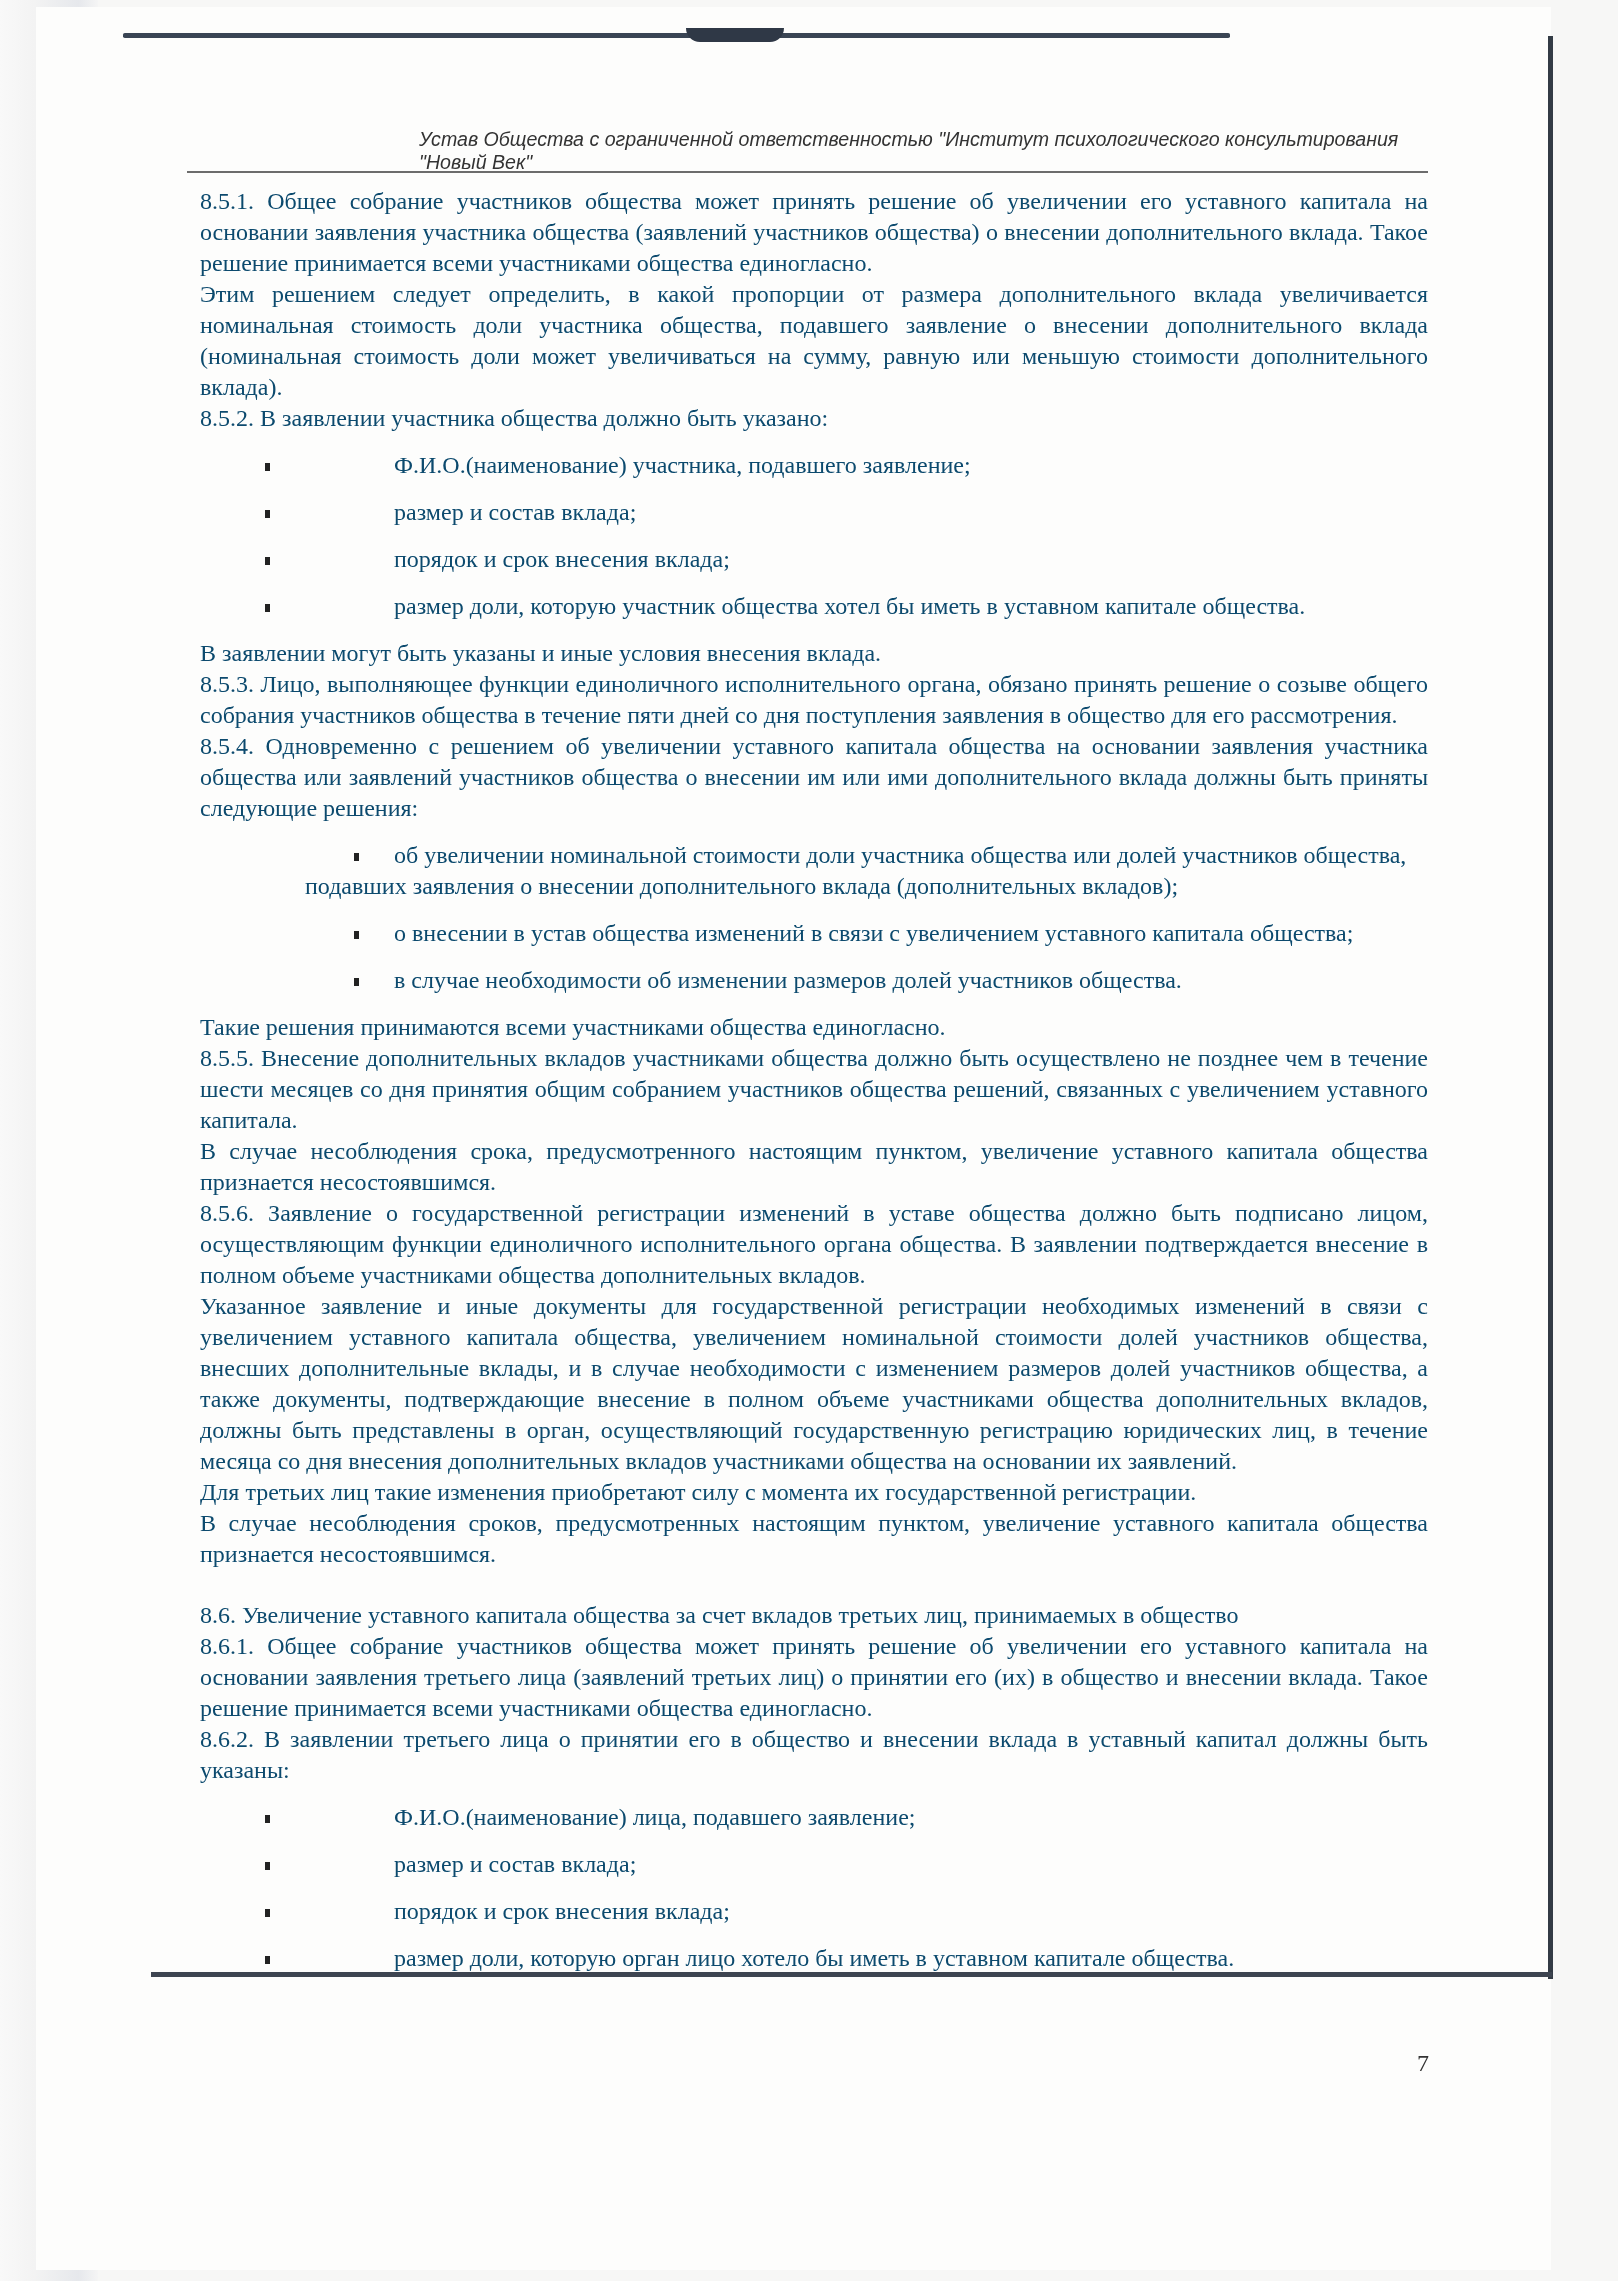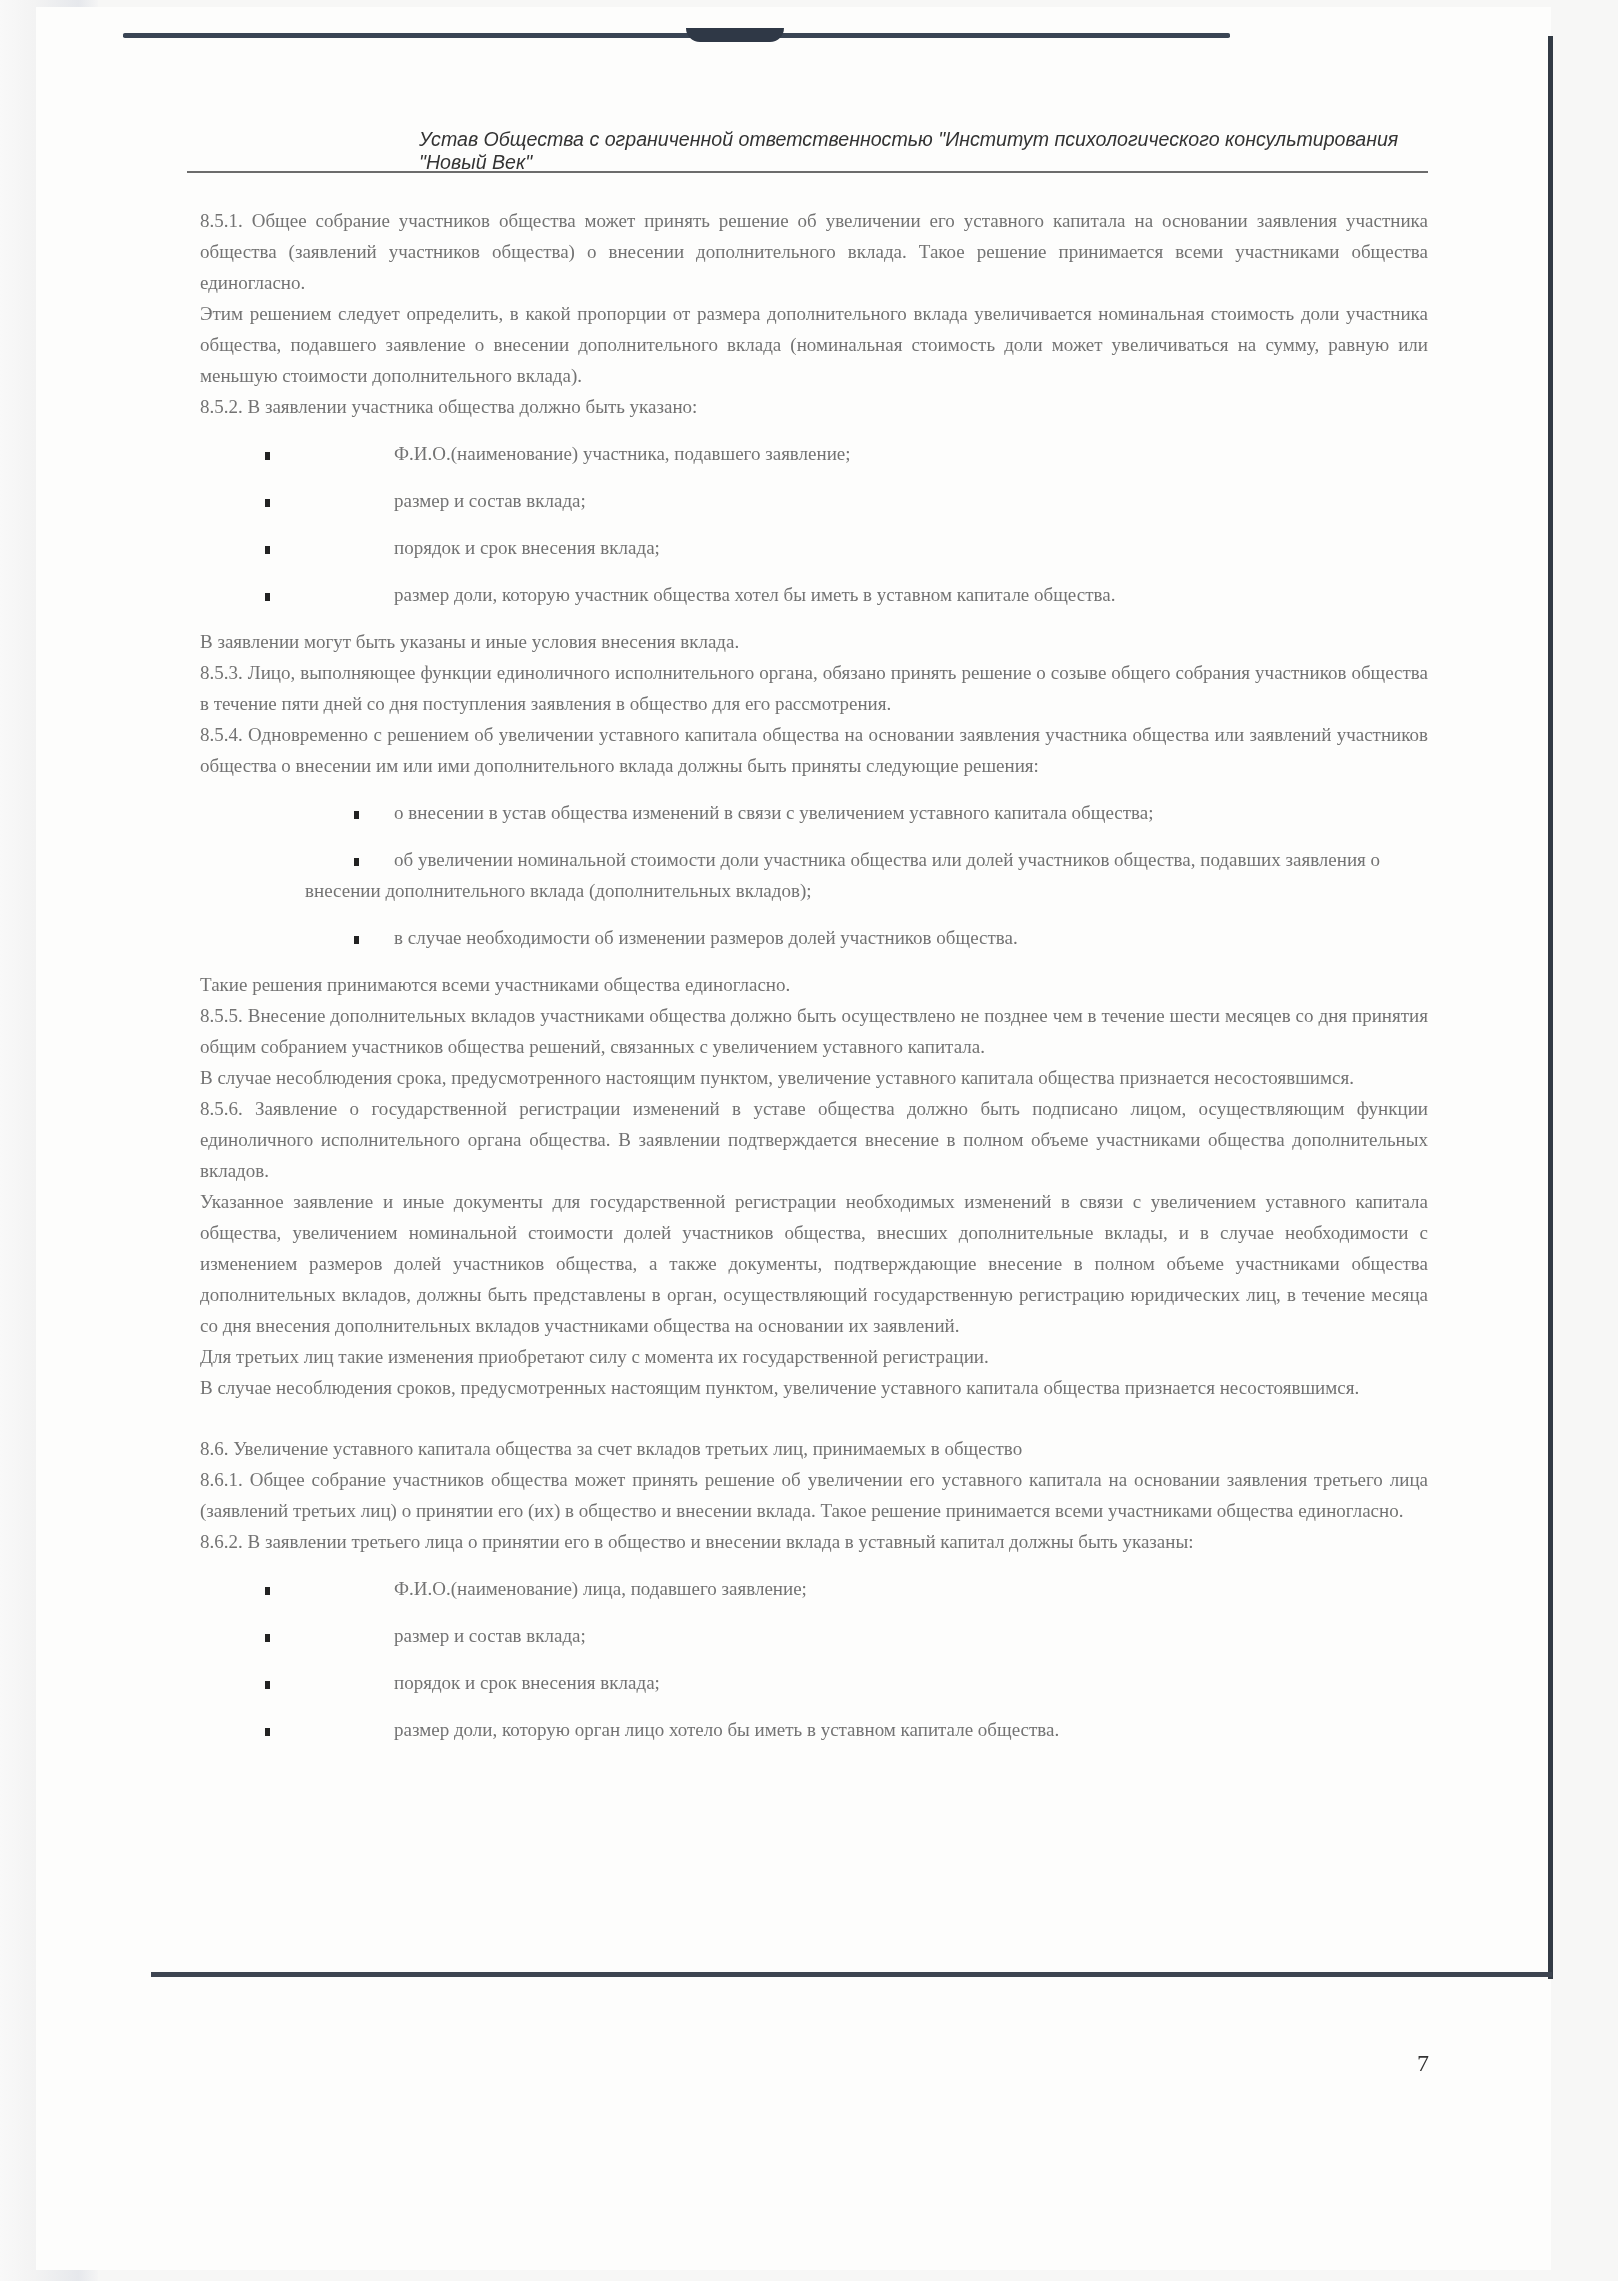--- a/index.html
+++ b/index.html
@@ -36,22 +36,22 @@
   .header {
     position: absolute; left: 419px; top: 128px; width: 1007px; text-align: left;
     font-family: "Liberation Sans", "DejaVu Sans", sans-serif; font-style: italic;
     font-size: 19.6px; color: #333;
   }
   .header-rule {
     position: absolute; left: 187px; top: 171px; width: 1241px; height: 1.8px;
     background: #6c6c6c;
   }
   .content {
-    position: absolute; left: 200px; top: 205px; width: 1228px;
-    font-size: 19px; line-height: 31px; color: #737373;
+    position: absolute; left: 200px; top: 186px; width: 1228px;
+    font-size: 24px; line-height: 31px; color: #0c4a6e;
   }
   .p { margin: 0; text-align: justify; text-align-last: left; }
   .b { font-weight: normal; }
   .bullet {
     position: relative; margin: 16px; padding-left: 178px; text-indent: 0;
   }
   .bullet .mark {
     position: absolute; left: 49px; top: 0; width: 18px;
   }
   .bullet .mark i {
@@ -84,22 +84,22 @@
   <p class="p">8.5.2. В заявлении участника общества должно быть указано:</p>
   <p class="bullet"><span class="mark"><i></i></span><span>Ф.И.О.(наименование) участника, подавшего заявление;</span></p>
   <p class="bullet"><span class="mark"><i></i></span><span>размер и состав вклада;</span></p>
   <p class="bullet"><span class="mark"><i></i></span><span>порядок и срок внесения вклада;</span></p>
   <p class="bullet"><span class="mark"><i></i></span><span>размер доли, которую участник общества хотел бы иметь в уставном капитале общества.</span></p>
   <p class="p">В заявлении могут быть указаны и иные условия внесения вклада.</p>
 
   <p class="p">8.5.3. Лицо, выполняющее функции единоличного исполнительного органа, обязано принять решение о созыве общего собрания участников общества в течение пяти дней со дня поступления заявления в общество для его рассмотрения.</p>
 
   <p class="p">8.5.4. Одновременно с решением об увеличении уставного капитала общества на основании заявления участника общества или заявлений участников общества о внесении им или ими дополнительного вклада должны быть приняты следующие решения:</p>
+  <p class="bullet wrap"><span class="mark"><i></i></span><span>об увеличении номинальной стоимости доли участника общества или долей участников общества, подавших заявления о внесении дополнительного вклада (дополнительных вкладов);</span></p>
   <p class="bullet wrap"><span class="mark"><i></i></span><span>о внесении в устав общества изменений в связи с увеличением уставного капитала общества;</span></p>
-  <p class="bullet wrap"><span class="mark"><i></i></span><span>об увеличении номинальной стоимости доли участника общества или долей участников общества, подавших заявления о внесении дополнительного вклада (дополнительных вкладов);</span></p>
   <p class="bullet wrap"><span class="mark"><i></i></span><span>в случае необходимости об изменении размеров долей участников общества.</span></p>
   <p class="p">Такие решения принимаются всеми участниками общества единогласно.</p>
 
   <p class="p">8.5.5. Внесение дополнительных вкладов участниками общества должно быть осуществлено не позднее чем в течение шести месяцев со дня принятия общим собранием участников общества решений, связанных с увеличением уставного капитала.</p>
   <p class="p">В случае несоблюдения срока, предусмотренного настоящим пунктом, увеличение уставного капитала общества признается несостоявшимся.</p>
 
   <p class="p">8.5.6. Заявление о государственной регистрации изменений в уставе общества должно быть подписано лицом, осуществляющим функции единоличного исполнительного органа общества. В заявлении подтверждается внесение в полном объеме участниками общества дополнительных вкладов.</p>
   <p class="p">Указанное заявление и иные документы для государственной регистрации необходимых изменений в связи с увеличением уставного капитала общества, увеличением номинальной стоимости долей участников общества, внесших дополнительные вклады, и в случае необходимости с изменением размеров долей участников общества, а также документы, подтверждающие внесение в полном объеме участниками общества дополнительных вкладов, должны быть представлены в орган, осуществляющий государственную регистрацию юридических лиц, в течение месяца со дня внесения дополнительных вкладов участниками общества на основании их заявлений.</p>
   <p class="p">Для третьих лиц такие изменения приобретают силу с момента их государственной регистрации.</p>
   <p class="p">В случае несоблюдения сроков, предусмотренных настоящим пунктом, увеличение уставного капитала общества признается несостоявшимся.</p>

